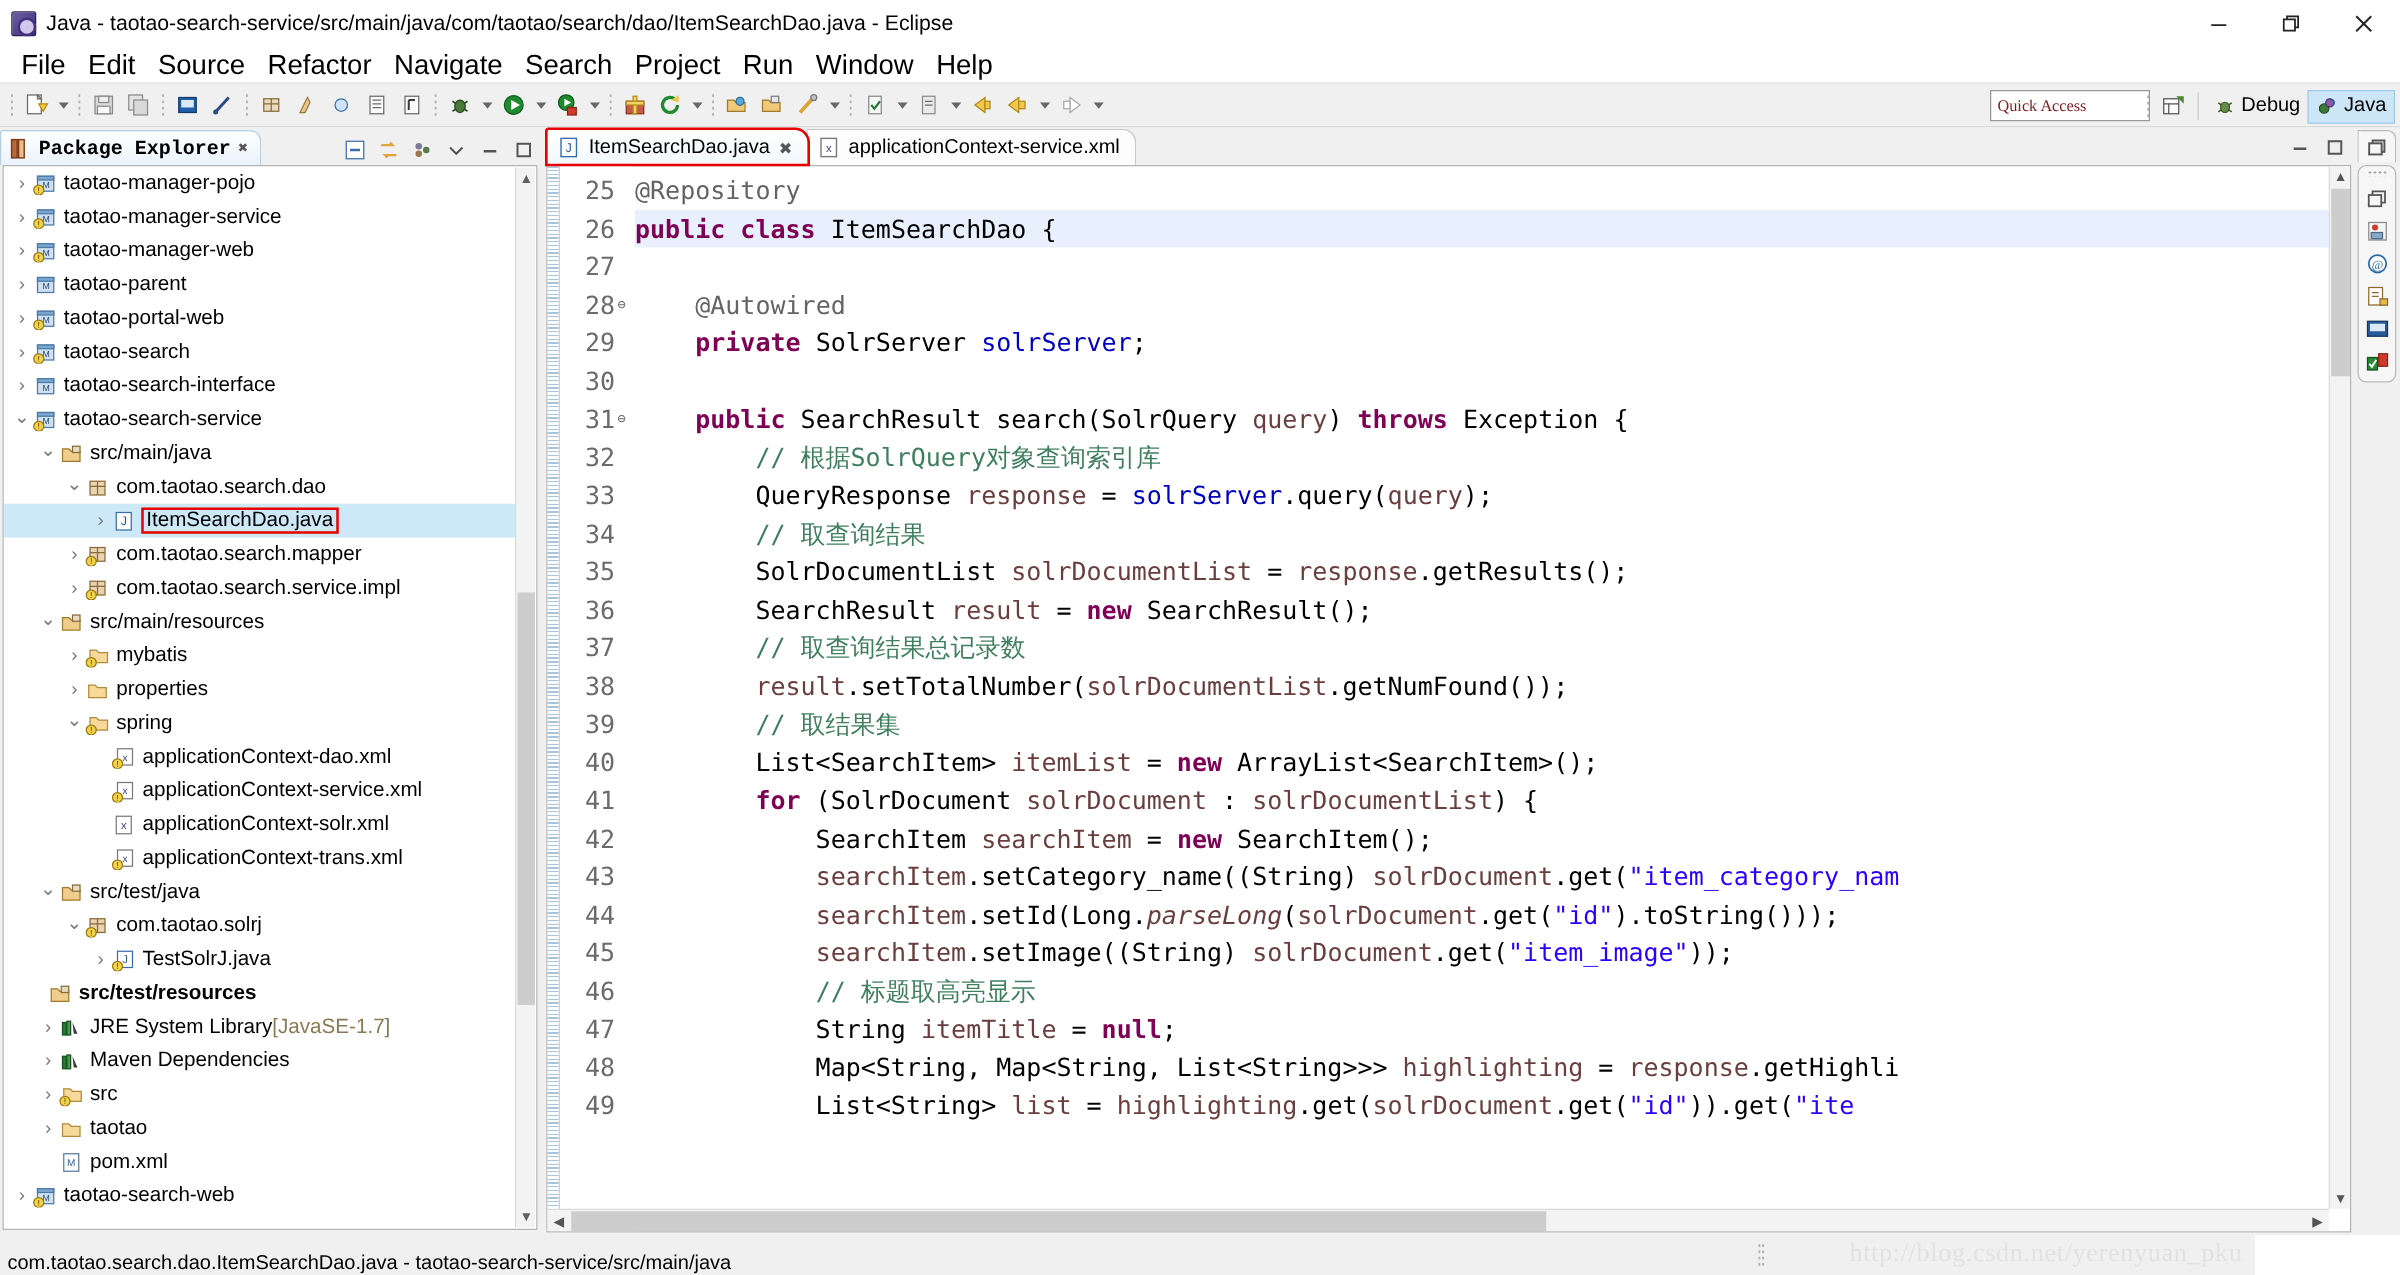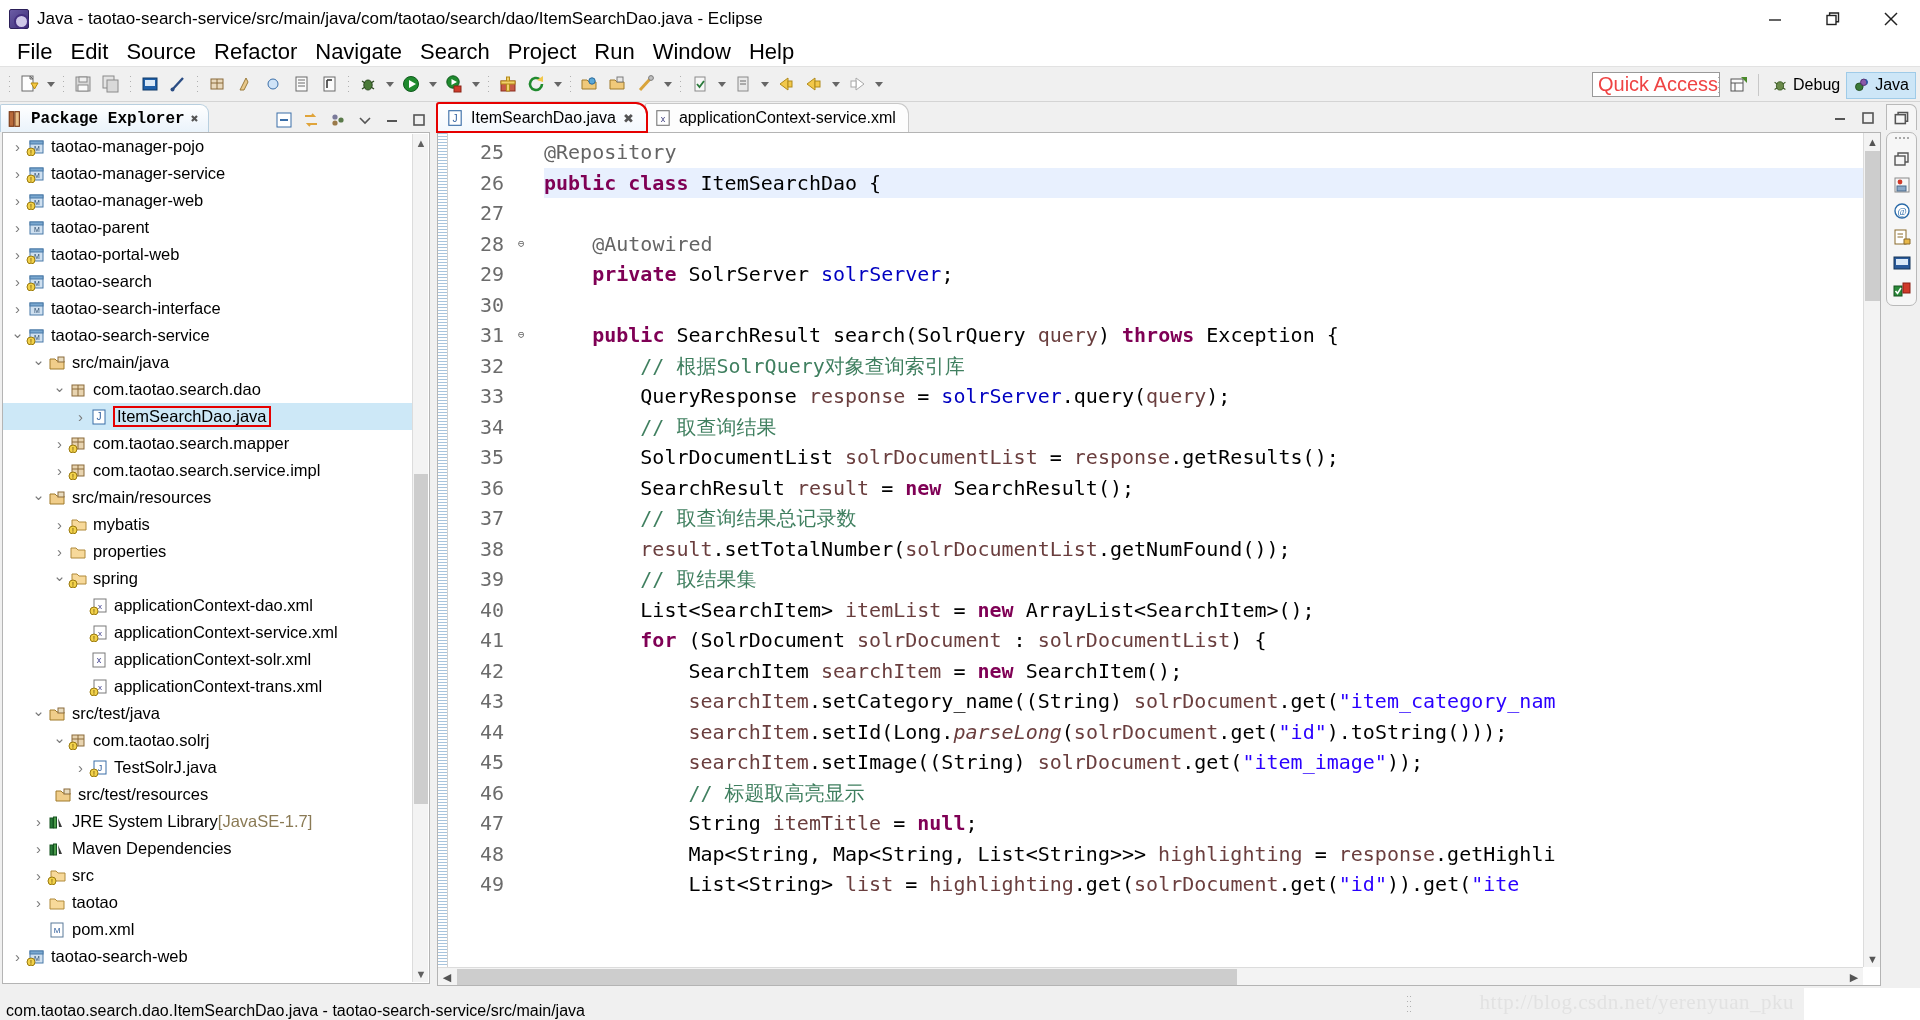--- a/index.html
+++ b/index.html
@@ -83,21 +83,21 @@
 
   
   .ico { width: 18px; height: 18px; position: relative; display: block; }
 
   .quick-access {
     position: absolute; right: 200px; top: 5px;
     width: 128px; height: 25px;
     border: 1px solid #999; background: #fff;
     display: flex; align-items: center; padding-left: 5px;
   }
-  .quick-access span { font-size: 20px; color: #ef4444; }
+  .quick-access span { font-size: 13px; color: #7f1d1d; font-family: Liberation Serif, serif; }
   .persp-area {
     position: absolute; right: 4px; top: 3px; height: 30px;
     display: flex; align-items: center;
   }
   .persp-btn {
     display: flex; align-items: center; height: 27px;
     padding: 0 6px; font-size: 16px; color: #000; gap: 4px;
   }
   .persp-btn.active { background: #cde6f7; border: 1px solid #9fcbe8; }
   .persp-sep { width: 1px; height: 22px; background: #c8c8c8; margin: 0 6px; }
@@ -205,21 +205,21 @@
   }
   .ed-tab .close { font-size: 13px; color: #555; }
   .ed-tab.redbox { outline: 2px solid #e60000; outline-offset: -1px; }
   .ed-tools {
     position: absolute; right: 6px; bottom: 5px; display: flex; gap: 10px;
   }
 
   .code-wrap {
     flex: 1; display: flex; position: relative;
     background: #ffffff; border: 1px solid #b4b4b4; border-top: 1px solid #b4b4b4;
-    margin-right: 2px; overflow: hidden; gap: 12px;
+    margin-right: 2px; overflow: hidden;
   }
   .linenos {
     width: 46px; flex: none; background: #ffffff;
     text-align: right; padding-right: 2px;
     font-family: "DejaVu Sans Mono", monospace; font-size: 20px;
     color: #6b6b6b; padding-top: 4px;
   }
   .foldcol {
     width: 14px; flex: none; background: #ffffff;
     font-family: "DejaVu Sans Mono", monospace; font-size: 13px;
@@ -817,21 +817,21 @@
           <div class="trow" style="padding-left: 69px;">
             <span class="twist" style="font-size: 15px;">›</span>
             <span class="ticon"><svg width="20" height="18" viewBox="0 0 20 18">
                 <rect x="5" y="2" width="12" height="13" fill="#ffffff" stroke="#3a6ea8"></rect>
                 <text x="11" y="11.5" font-size="9" text-anchor="middle" fill="#2a5a9a" font-family="Liberation Sans">J</text>
                 <circle cx="5" cy="14" r="4" fill="#f2d24a" stroke="#9a7a10"></circle>
                 <text x="5" y="16.6" font-size="7" text-anchor="middle" fill="#5a3a00" font-family="Liberation Sans">!</text>
               </svg></span>
             <span class="tlabel">TestSolrJ.java</span>
           </div>
-          <div class="trow" style="padding-left: 33px;">
+          <div class="trow" style="padding-left: 18px; font-weight: bold;">
             <span class="twist none"></span>
             <span class="ticon"><svg width="20" height="18" viewBox="0 0 20 18">
                 <path d="M3 15V5h5l2 2h7v8z" fill="#f0cd8a" stroke="#a07a2a"></path>
                 <rect x="11" y="3" width="6" height="5" fill="#e8dcc0" stroke="#8a6a3a"></rect>
               </svg></span>
             <span class="tlabel">src/test/resources</span>
           </div>
           <div class="trow" style="padding-left: 27px;">
             <span class="twist" style="font-size: 15px;">›</span>
             <span class="ticon"><svg width="20" height="18" viewBox="0 0 20 18">

